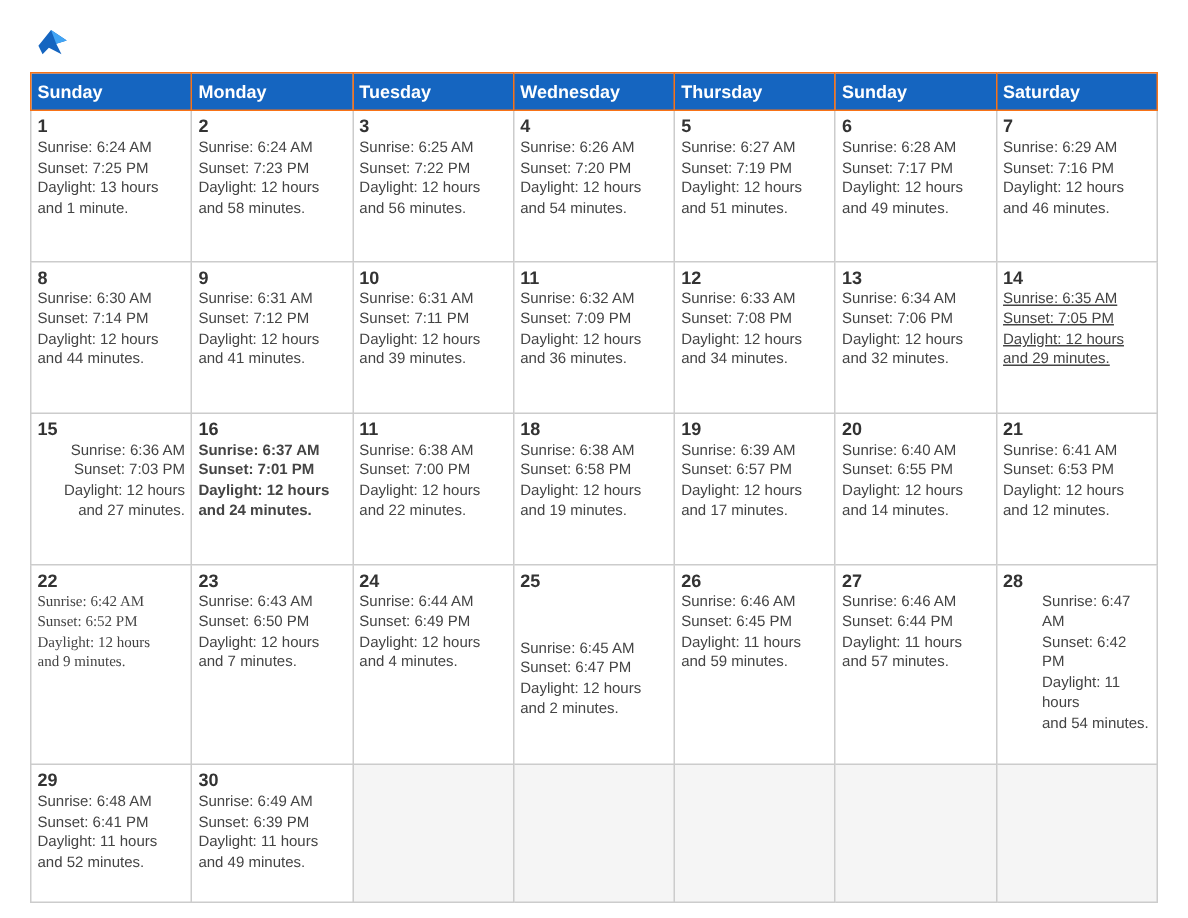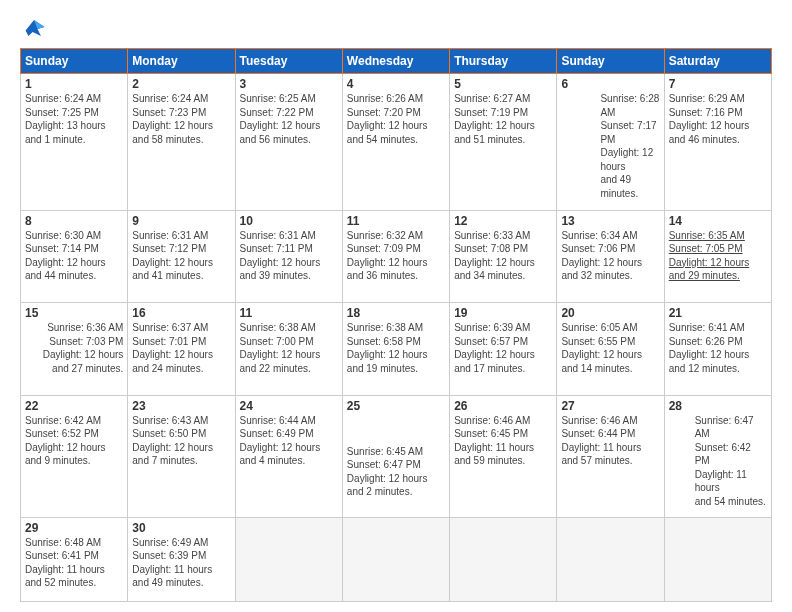--- a/index.html
+++ b/index.html
@@ -158,21 +158,21 @@
           </td>
           <td>
             <span class="day-num">5</span>
             <div class="day-info" style="white-space: pre-line;">Sunrise: 6:27 AM
 Sunset: 7:19 PM
 Daylight: 12 hours
 and 51 minutes.</div>
           </td>
           <td>
             <span class="day-num">6</span>
-            <div class="day-info" style="white-space: pre-line; margin-left: 39px;">Sunrise: 6:28 AM
+            <div class="day-info" style="white-space: pre-line;">Sunrise: 6:28 AM
 Sunset: 7:17 PM
 Daylight: 12 hours
 and 49 minutes.</div>
           </td>
           <td>
             <span class="day-num">7</span>
             <div class="day-info" style="white-space: pre-line;">Sunrise: 6:29 AM
 Sunset: 7:16 PM
 Daylight: 12 hours
 and 46 minutes.</div>
@@ -232,21 +232,21 @@
         <tr class="week-row">
           <td>
             <span class="day-num">15</span>
             <div class="day-info" style="white-space: pre-line; text-align: right;">Sunrise: 6:36 AM
 Sunset: 7:03 PM
 Daylight: 12 hours
 and 27 minutes.</div>
           </td>
           <td>
             <span class="day-num">16</span>
-            <div class="day-info" style="white-space: pre-line;">Sunrise: 6:37 AM
+            <div class="day-info" style="white-space: pre-line; font-weight: bold;">Sunrise: 6:37 AM
 Sunset: 7:01 PM
 Daylight: 12 hours
 and 24 minutes.</div>
           </td>
           <td>
             <span class="day-num">11</span>
             <div class="day-info" style="white-space: pre-line;">Sunrise: 6:38 AM
 Sunset: 7:00 PM
 Daylight: 12 hours
 and 22 minutes.</div>
@@ -260,37 +260,37 @@
           </td>
           <td>
             <span class="day-num">19</span>
             <div class="day-info" style="white-space: pre-line;">Sunrise: 6:39 AM
 Sunset: 6:57 PM
 Daylight: 12 hours
 and 17 minutes.</div>
           </td>
           <td>
             <span class="day-num">20</span>
-            <div class="day-info" style="white-space: pre-line;">Sunrise: 6:05 AM
+            <div class="day-info" style="white-space: pre-line;">Sunrise: 6:40 AM
 Sunset: 6:55 PM
 Daylight: 12 hours
 and 14 minutes.</div>
           </td>
           <td>
             <span class="day-num">21</span>
             <div class="day-info" style="white-space: pre-line;">Sunrise: 6:41 AM
-Sunset: 6:26 PM
+Sunset: 6:53 PM
 Daylight: 12 hours
 and 12 minutes.</div>
           </td>
         </tr>
         <tr class="week-row">
           <td>
             <span class="day-num">22</span>
-            <div class="day-info" style="white-space: pre-line;">Sunrise: 6:42 AM
+            <div class="day-info" style="white-space: pre-line; font-family: Liberation Serif, serif;">Sunrise: 6:42 AM
 Sunset: 6:52 PM
 Daylight: 12 hours
 and 9 minutes.</div>
           </td>
           <td>
             <span class="day-num">23</span>
             <div class="day-info" style="white-space: pre-line;">Sunrise: 6:43 AM
 Sunset: 6:50 PM
 Daylight: 12 hours
 and 7 minutes.</div>

